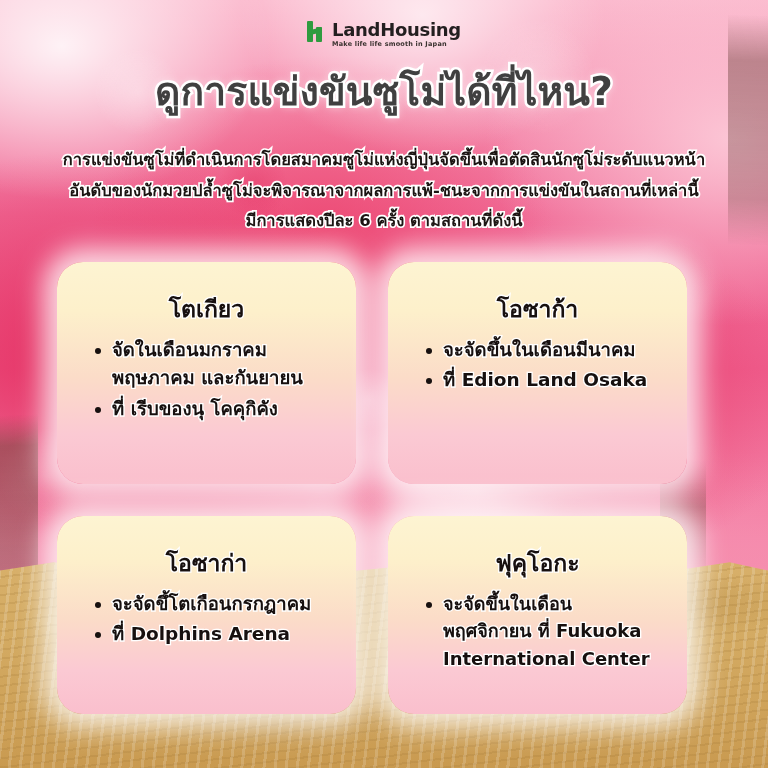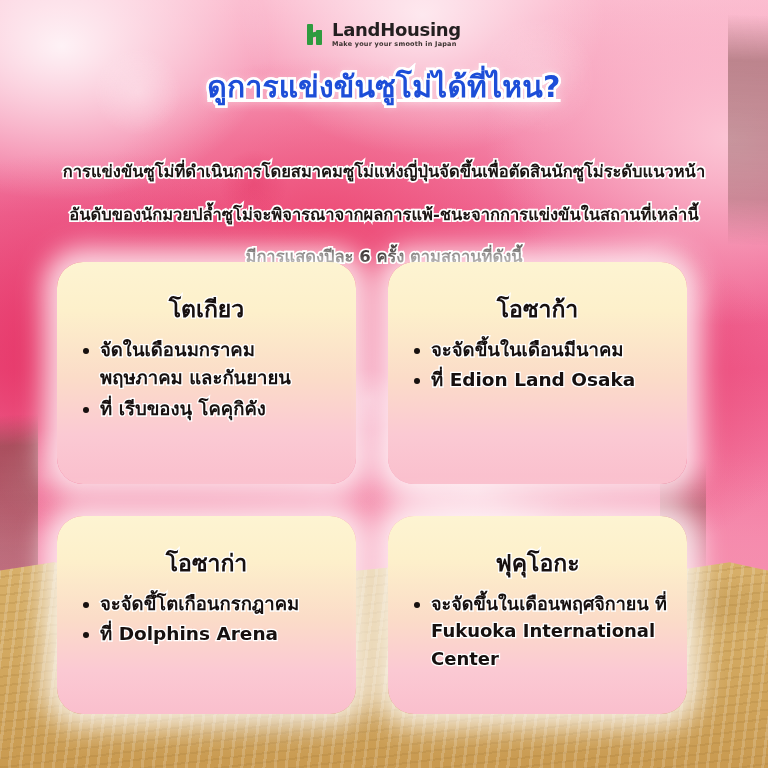--- a/index.html
+++ b/index.html
@@ -71,21 +71,21 @@
       radial-gradient(ellipse 200px 46px at 88% 22%, rgba(168,124,54,.30), transparent 72%),
       radial-gradient(ellipse 170px 40px at 36% 78%, rgba(168,124,54,.28), transparent 72%),
       linear-gradient(180deg, #d8b06a 0%, #d4ab63 35%, #cfa35a 70%, #c99a50 100%);
     clip-path: polygon(0 6%, 7% 2%, 18% 7%, 29% 3%, 41% 8%, 52% 4%, 63% 9%, 74% 3%, 86% 7%, 95% 2%, 100% 6%, 100% 100%, 0 100%);
   }
 
   
   .logo-wrap {
     position: absolute;
     left: 0; right: 0; top: 21px;
-    display: flex; align-items: center; justify-content: center;
+    display: flex; align-items: flex-start; justify-content: center;
     gap: 5px;
   }
   .logo-mark {
     width: 20px; height: 21px;
     position: relative;
     flex: 0 0 auto;
   }
   .logo-mark .bar-l, .logo-mark .bar-r {
     position: absolute; bottom: 0; width: 6px; background: #2f9b3f; border-radius: 1px;
   }
@@ -100,44 +100,43 @@
   .logo-name .land { color: #231f20; }
   .logo-tag {
     font-size: 6.5px; color: #3b3330; letter-spacing: .2px; margin-top: 2px; font-weight: 600;
   }
 
   
   .title {
     position: absolute;
     left: 0; right: 0; top: 70px;
     text-align: center;
-    font-size: 30px;
+    font-size: 39px;
     font-weight: 700;
     line-height: 1.12;
-    color: #1d4ed8;
+    color: #404040;
     letter-spacing: .2px;
     -webkit-text-stroke: 5px #ffffff;
     paint-order: stroke fill;
     text-shadow: 0 0 10px rgba(255,255,255,.85);
-    text-decoration: underline;
   }
 
   
   .intro {
     position: absolute;
     left: 24px; right: 24px; top: 143px;
     text-align: center;
     font-size: 16.5px;
     font-weight: 700;
     line-height: 1.62;
     color: #1b1412;
     -webkit-text-stroke: 3.2px #ffffff;
     paint-order: stroke fill;
   }
-  .intro p { margin: 16px; }
+  .intro p { margin: 4px; }
 
   
   .grid {
     position: absolute;
     left: 57px; top: 262px;
     width: 654px;
     display: grid;
     grid-template-columns: 299px 299px;
     grid-template-rows: 222px 198px;
     column-gap: 56px;
@@ -162,21 +161,21 @@
     font-weight: 700;
     color: #17100f;
     line-height: 1.2;
     margin-bottom: 12px;
     -webkit-text-stroke: 2.6px #ffffff;
     paint-order: stroke fill;
   }
   .card ul {
     list-style: none;
     padding: 0 2px 0 6px;
-    margin: 0;
+    margin: 12px;
   }
   .card li {
     position: relative;
     padding-left: 19px;
     font-size: 18.5px;
     font-weight: 700;
     line-height: 1.55;
     color: #17100f;
     margin-bottom: 2px;
     -webkit-text-stroke: 2.6px #ffffff;
@@ -204,21 +203,21 @@
   <div class="sand"></div>
 
   <div class="logo-wrap">
     <span class="logo-mark">
       <span class="bar-l"></span>
         <span class="bar-c"></span>
         <span class="bar-r"></span>
     </span>
     <span class="logo-text">
       <span class="logo-name"><span class="land">Land</span><span>Housing</span></span>
-      <span class="logo-tag">Make your your smooth in Japan</span>
+      <span class="logo-tag">Make life life smooth in Japan</span>
     </span>
   </div>
 
   <h1 class="title">ดูการแข่งขันซูโม่ได้ที่ไหน?</h1>
 
   <div class="intro">
     <p>การแข่งขันซูโม่ที่ดำเนินการโดยสมาคมซูโม่แห่งญี่ปุ่นจัดขึ้นเพื่อตัดสินนักซูโม่ระดับแนวหน้า</p>
     <p>อันดับของนักมวยปล้ำซูโม่จะพิจารณาจากผลการแพ้-ชนะจากการแข่งขันในสถานที่เหล่านี้</p>
     <p>มีการแสดงปีละ 6 ครั้ง ตามสถานที่ดังนี้</p>
   </div>

